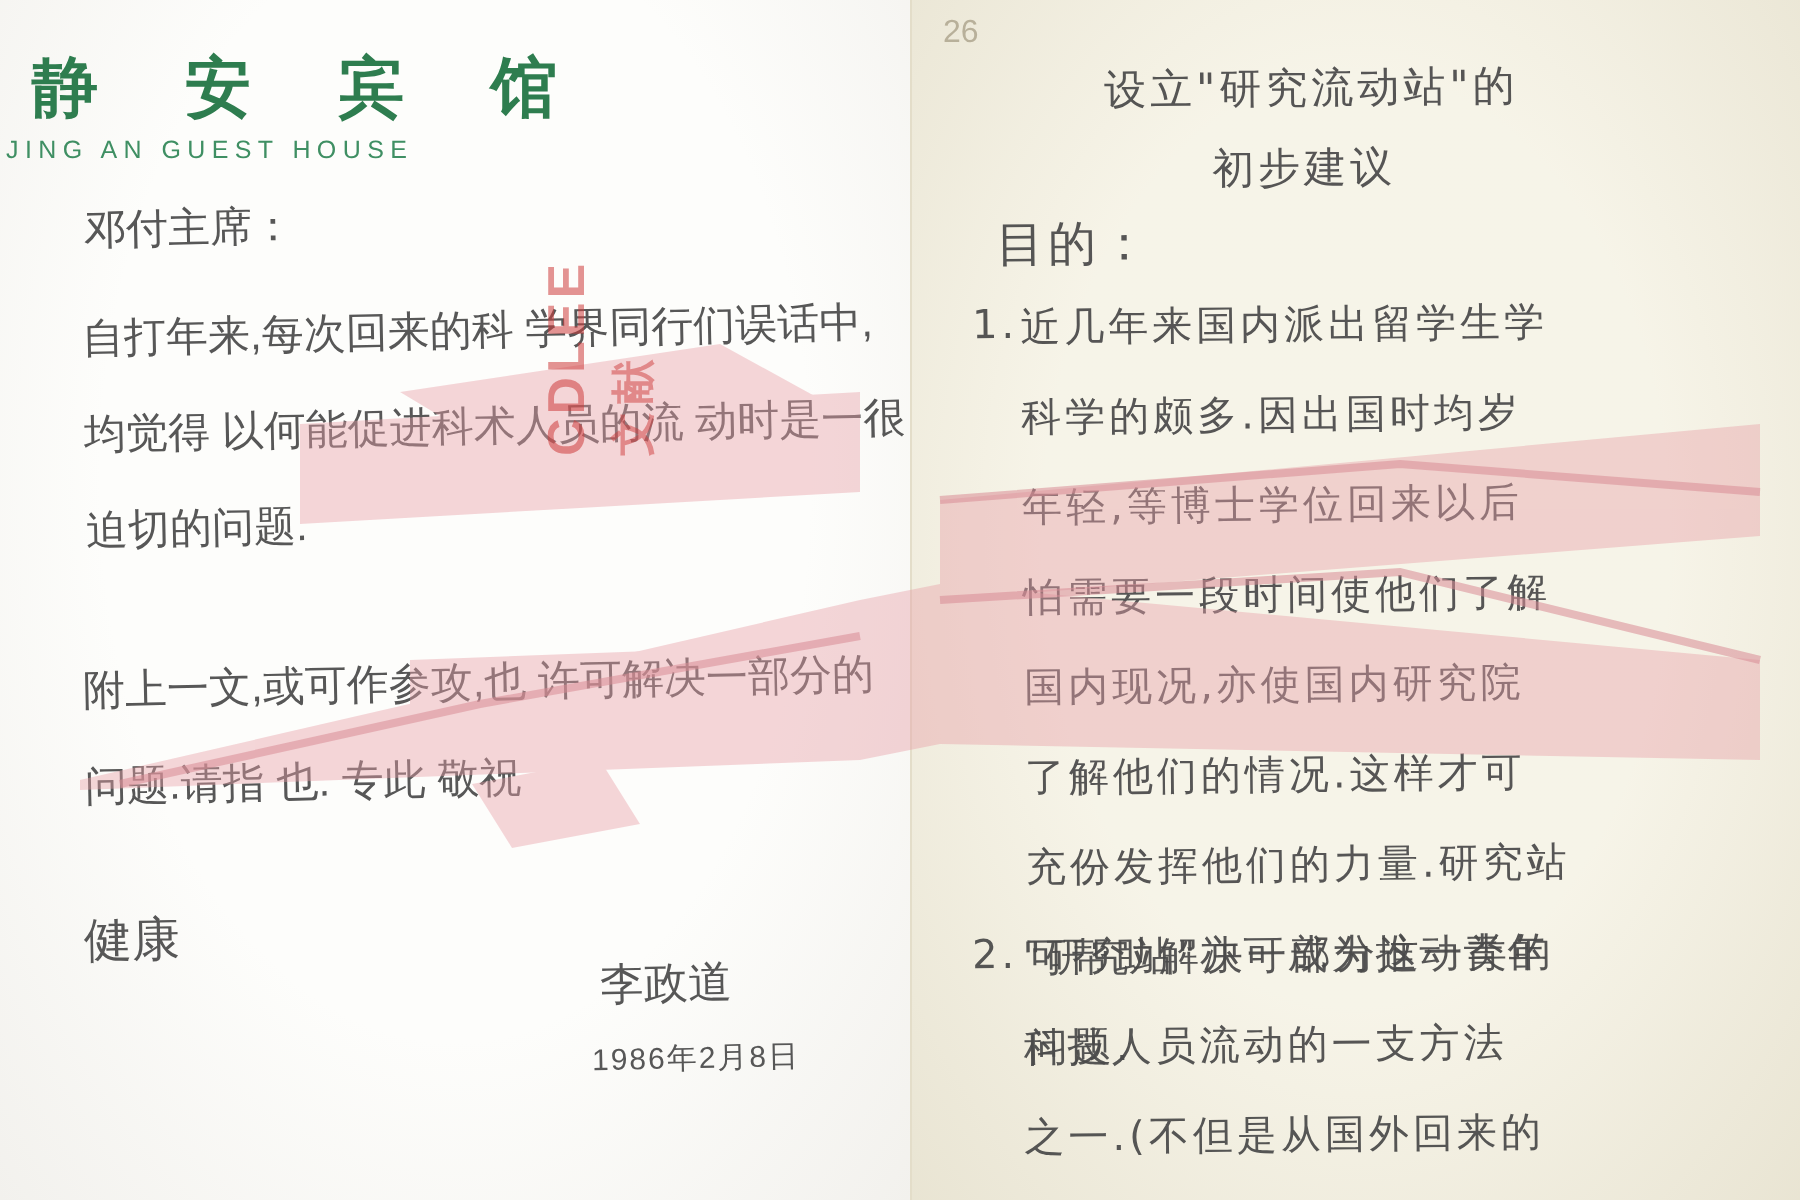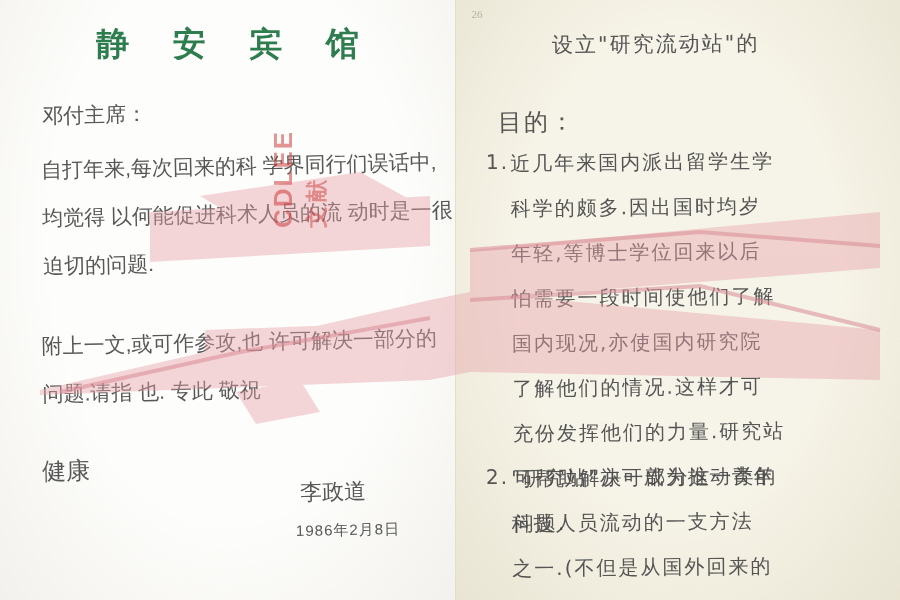--- a/index.html
+++ b/index.html
@@ -35,21 +35,21 @@
     inset: 0;
     background:
       radial-gradient(ellipse at 50% 40%, rgba(255,255,255,0) 55%, rgba(210,205,195,0.25) 100%);
     pointer-events: none;
   }
   .letterhead {
     position: absolute;
     top: 26px;
     left: 0;
     width: 455px;
-    text-align: center;
+    text-align: left;
     z-index: 3;
   }
   .letterhead-cn {
     font-family: "DejaVu Sans", sans-serif;
     font-size: 33px;
     font-weight: bold;
     letter-spacing: 16px;
     color: #2e7d4f;
     text-indent: 16px;
     line-height: 1.1;
@@ -112,24 +112,23 @@
   .r-purpose { top: 100px; left: 42px; font-size: 24px; }
   .r-item1-num { top: 140px; left: 30px; font-size: 20px; }
   .r-item1 { top: 140px; left: 56px; }
   .r-item2-num { top: 455px; left: 30px; font-size: 20px; }
   .r-item2 { top: 455px; left: 56px; }
 
   .page-corner-mark {
     position: absolute;
     top: 8px;
     left: 16px;
-    font-size: 11px;
+    font-size: 16px;
     color: #b8b09a;
     z-index: 5;
-    font-family: Liberation Serif, serif;
   }
 
   
   .watermark {
     position: absolute;
     left: 0;
     top: 0;
     width: 900px;
     height: 600px;
     z-index: 6;
@@ -164,20 +163,21 @@
 </style>
 </head>
 <body>
 
 <div class="scan">
 
   <div class="page-left">
 
     <div class="letterhead">
       <div class="letterhead-cn">静 安 宾 馆</div>
+      <div class="letterhead-en">JING AN GUEST HOUSE</div>
     </div>
 
     <div class="hw-left l-salutation">邓付主席：</div>
 
     <div class="hw-left l-p1">   自打年来,每次回来的科
 学界同行们误话中,均觉得
 以何能促进科术人员的流
 动时是一很迫切的问题.</div>
 
     <div class="hw-left l-p2">   附上一文,或可作参攻,也
@@ -190,20 +190,21 @@
 
     <div class="hw-left l-date">1986年2月8日</div>
   </div>
 
   <div class="page-right">
 
     <div class="page-corner-mark">26</div>
 
     <div class="hw-right r-title1">设立"研究流动站"的</div>
 
+    <div class="hw-right r-title2">初步建议</div>
 
     <div class="hw-right r-purpose">目的：</div>
 
     <div class="hw-right r-item1-num">1.</div>
     <div class="hw-right r-item1">近几年来国内派出留学生学
 科学的颇多.因出国时均岁
 年轻,等博士学位回来以后
 怕需要一段时间使他们了解
 国内现况,亦使国内研究院
 了解他们的情况.这样才可

